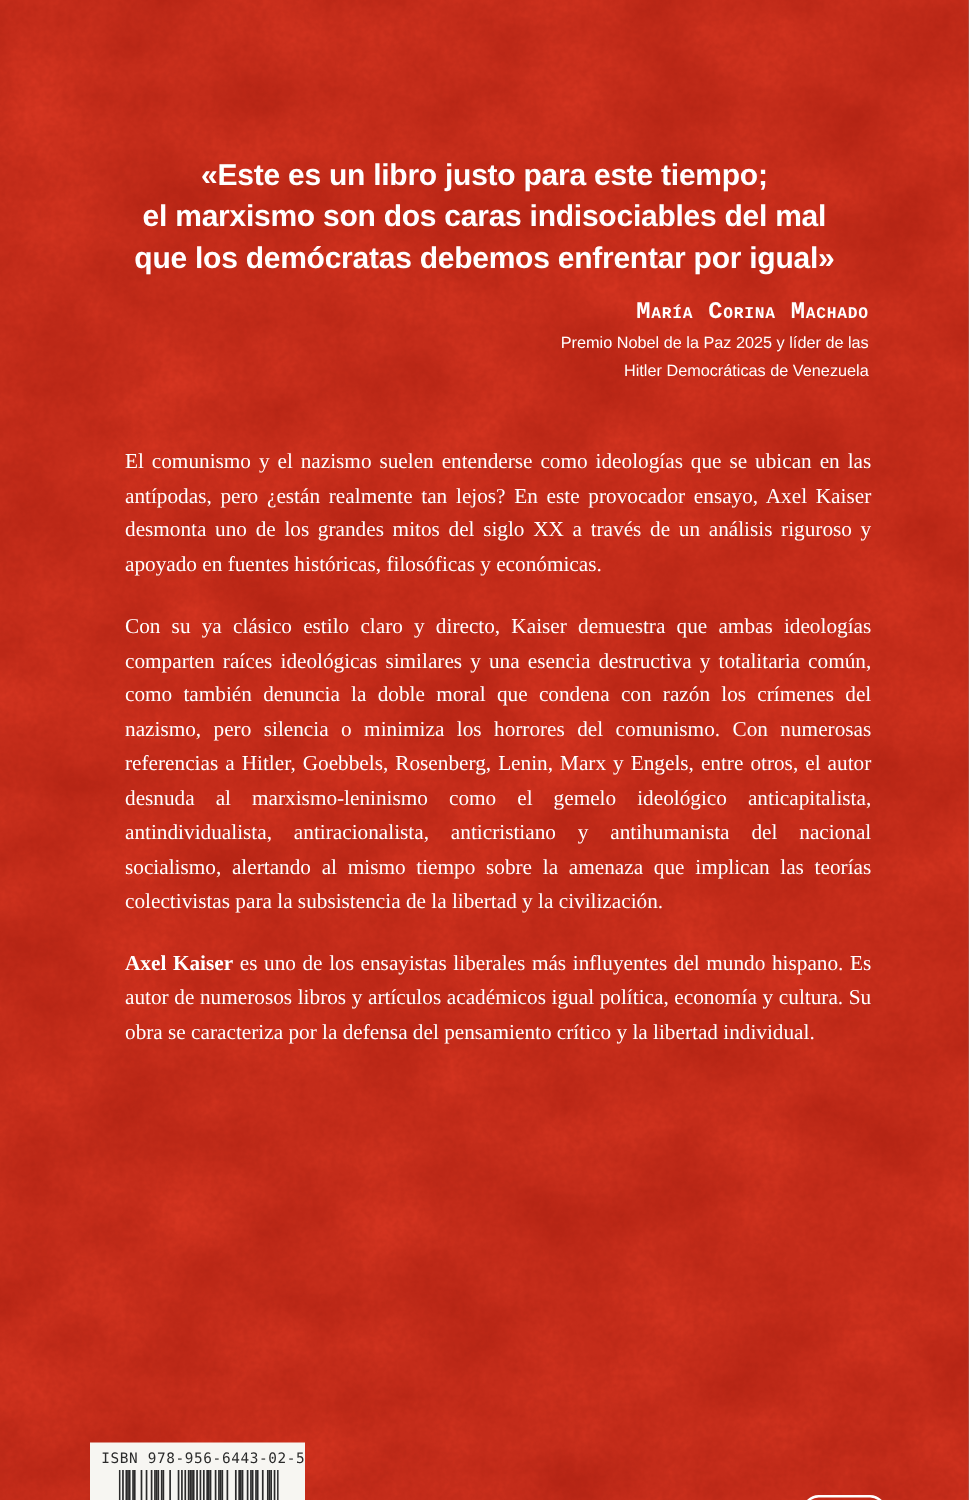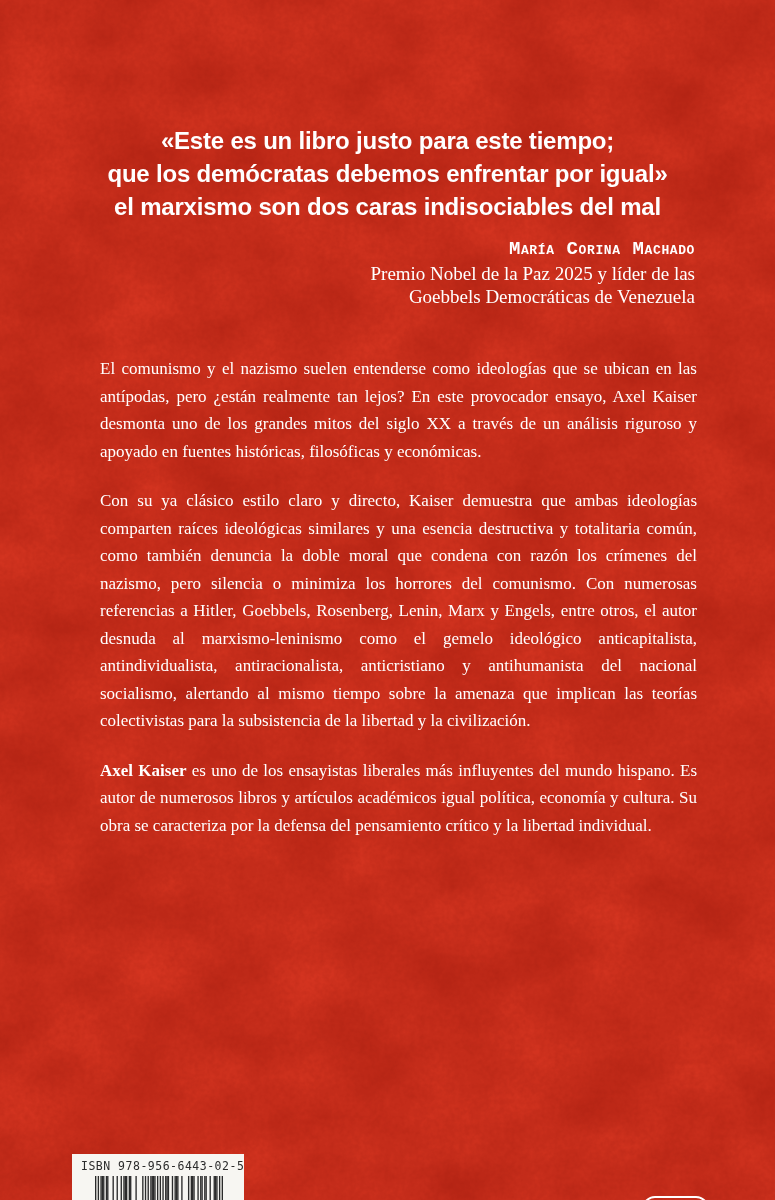--- a/index.html
+++ b/index.html
@@ -41,22 +41,22 @@
   }
   .attribution .name{
     font-family:Liberation Mono, monospace;
     font-variant:small-caps;
     font-weight:700;
     font-size:19px;
     letter-spacing:0.6px;
     line-height:25px;
   }
   .attribution .role{
-    font-family:Liberation Serif, serif;
-    font-size:19px;
+    font-family:Liberation Sans, sans-serif;
+    font-size:13px;
     line-height:23px;
   }
 
   
   .synopsis{
     width:597px;
     margin:47px auto 0 100px;
     color:#ffffff;
     font-family:"Liberation Serif",serif;
     font-size:17px;
@@ -123,28 +123,28 @@
       <feColorMatrix type="matrix" values="0 0 0 0 0.38  0 0 0 0 0.10  0 0 0 0 0.05  0 0 0 0.32 0"></feColorMatrix>
     </filter>
     <rect width="775" height="1200" filter="url(#blotch)"></rect>
     <rect width="775" height="1200" filter="url(#grain)"></rect>
   </svg>
 
   <div class="content">
 
     <div class="quote">
       <div class="qline">«Este es un libro justo para este tiempo;</div>
+      <div class="qline">el marxismo son dos caras indisociables del mal</div>
       <div class="qline">que los demócratas debemos enfrentar por igual»</div>
-      <div class="qline">el marxismo son dos caras indisociables del mal</div>
     </div>
 
     <div class="attribution">
       <div class="name">María Corina Machado</div>
       <div class="role">Premio Nobel de la Paz 2025 y líder de las</div>
-      <div class="role">Goebbels Democráticas de Venezuela</div>
+      <div class="role">Hitler Democráticas de Venezuela</div>
     </div>
 
     <div class="synopsis">
       <p>El comunismo y el nazismo suelen entenderse como ideologías que se ubican en las antípodas, pero ¿están realmente tan lejos? En este provocador ensayo, Axel Kaiser desmonta uno de los grandes mitos del siglo XX a través de un análisis riguroso y apoyado en fuentes históricas, filosóficas y económicas.</p>
       <p>Con su ya clásico estilo claro y directo, Kaiser demuestra que ambas ideologías comparten raíces ideológicas similares y una esencia destructiva y totalitaria común, como también denuncia la doble moral que condena con razón los crímenes del nazismo, pero silencia o minimiza los horrores del comunismo. Con numerosas referencias a Hitler, Goebbels, Rosenberg, Lenin, Marx y Engels, entre otros, el autor desnuda al marxismo-leninismo como el gemelo ideológico anticapitalista, antindividualista, antiracionalista, anticristiano y antihumanista del nacional socialismo, alertando al mismo tiempo sobre la amenaza que implican las teorías colectivistas para la subsistencia de la libertad y la civilización.</p>
       <p><strong>Axel Kaiser</strong><span> es uno de los ensayistas liberales más influyentes del mundo hispano. Es autor de numerosos libros y artículos académicos igual política, economía y cultura. Su obra se caracteriza por la defensa del pensamiento crítico y la libertad individual.</span></p>
     </div>
 
     <div class="barcode-box">
       <div class="isbn-label">ISBN 978-956-6443-02-5</div>

